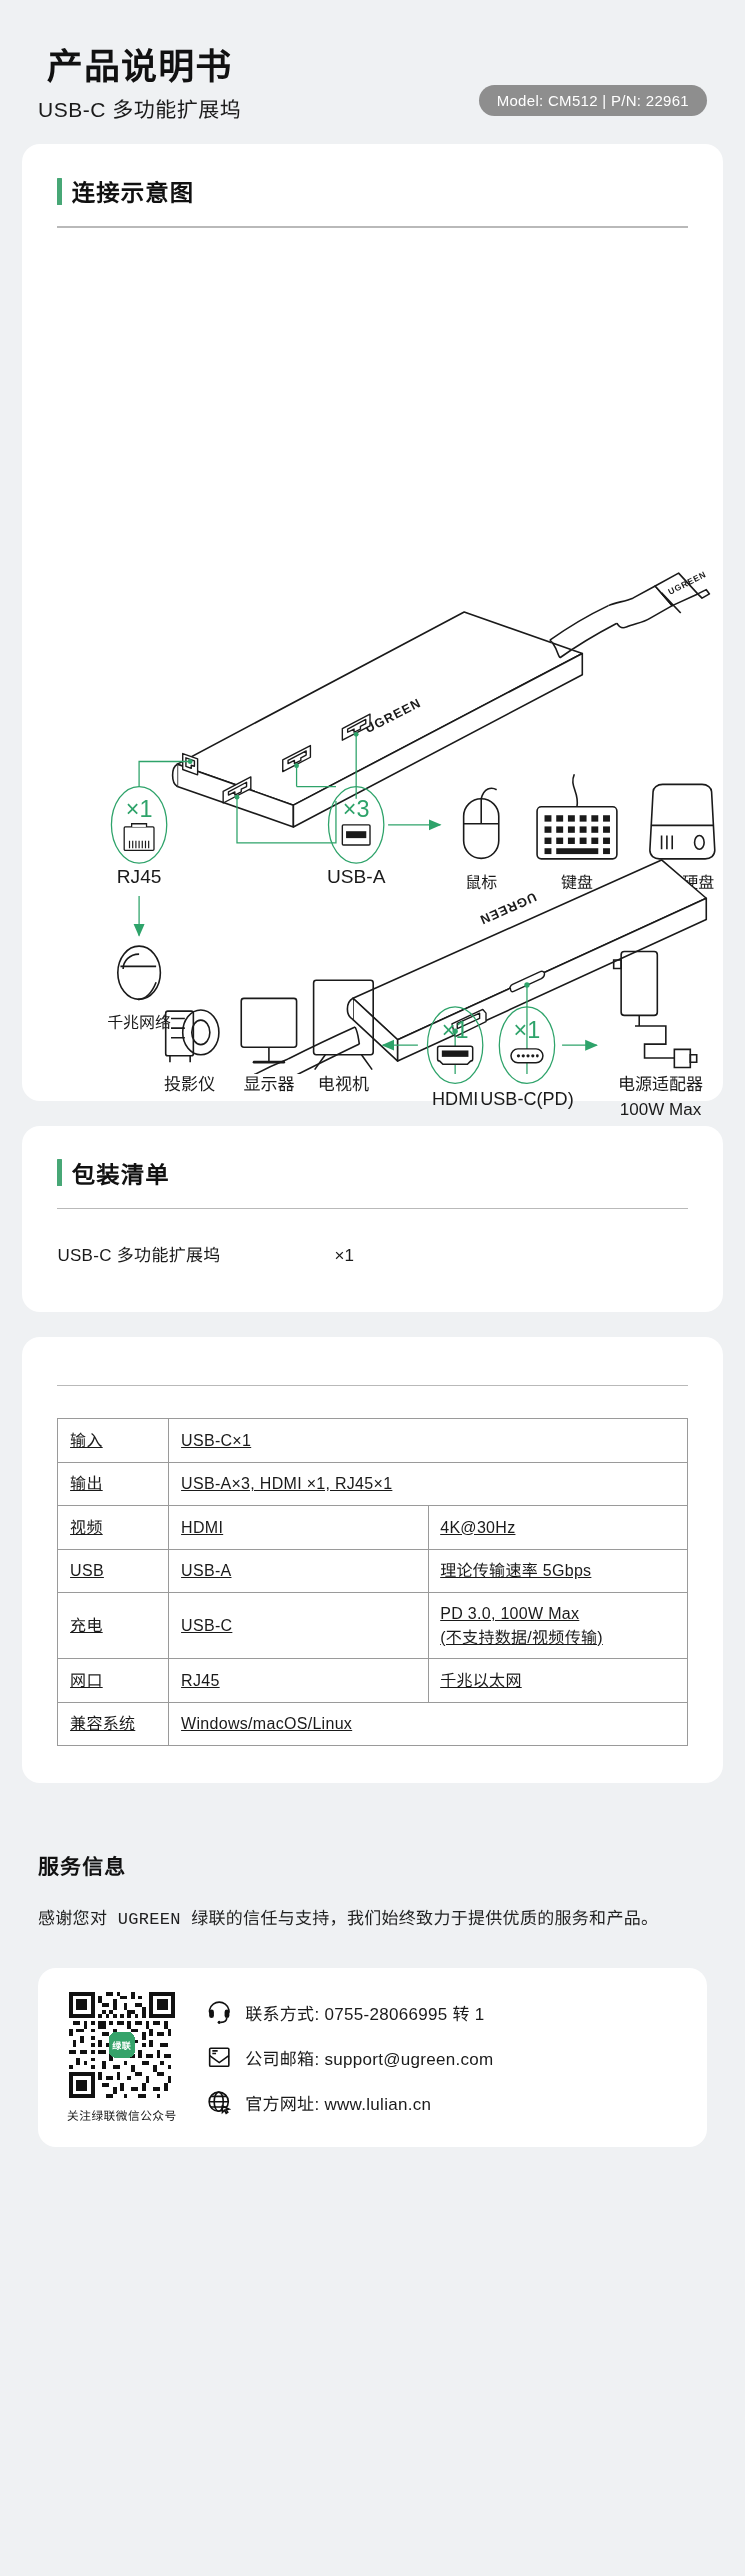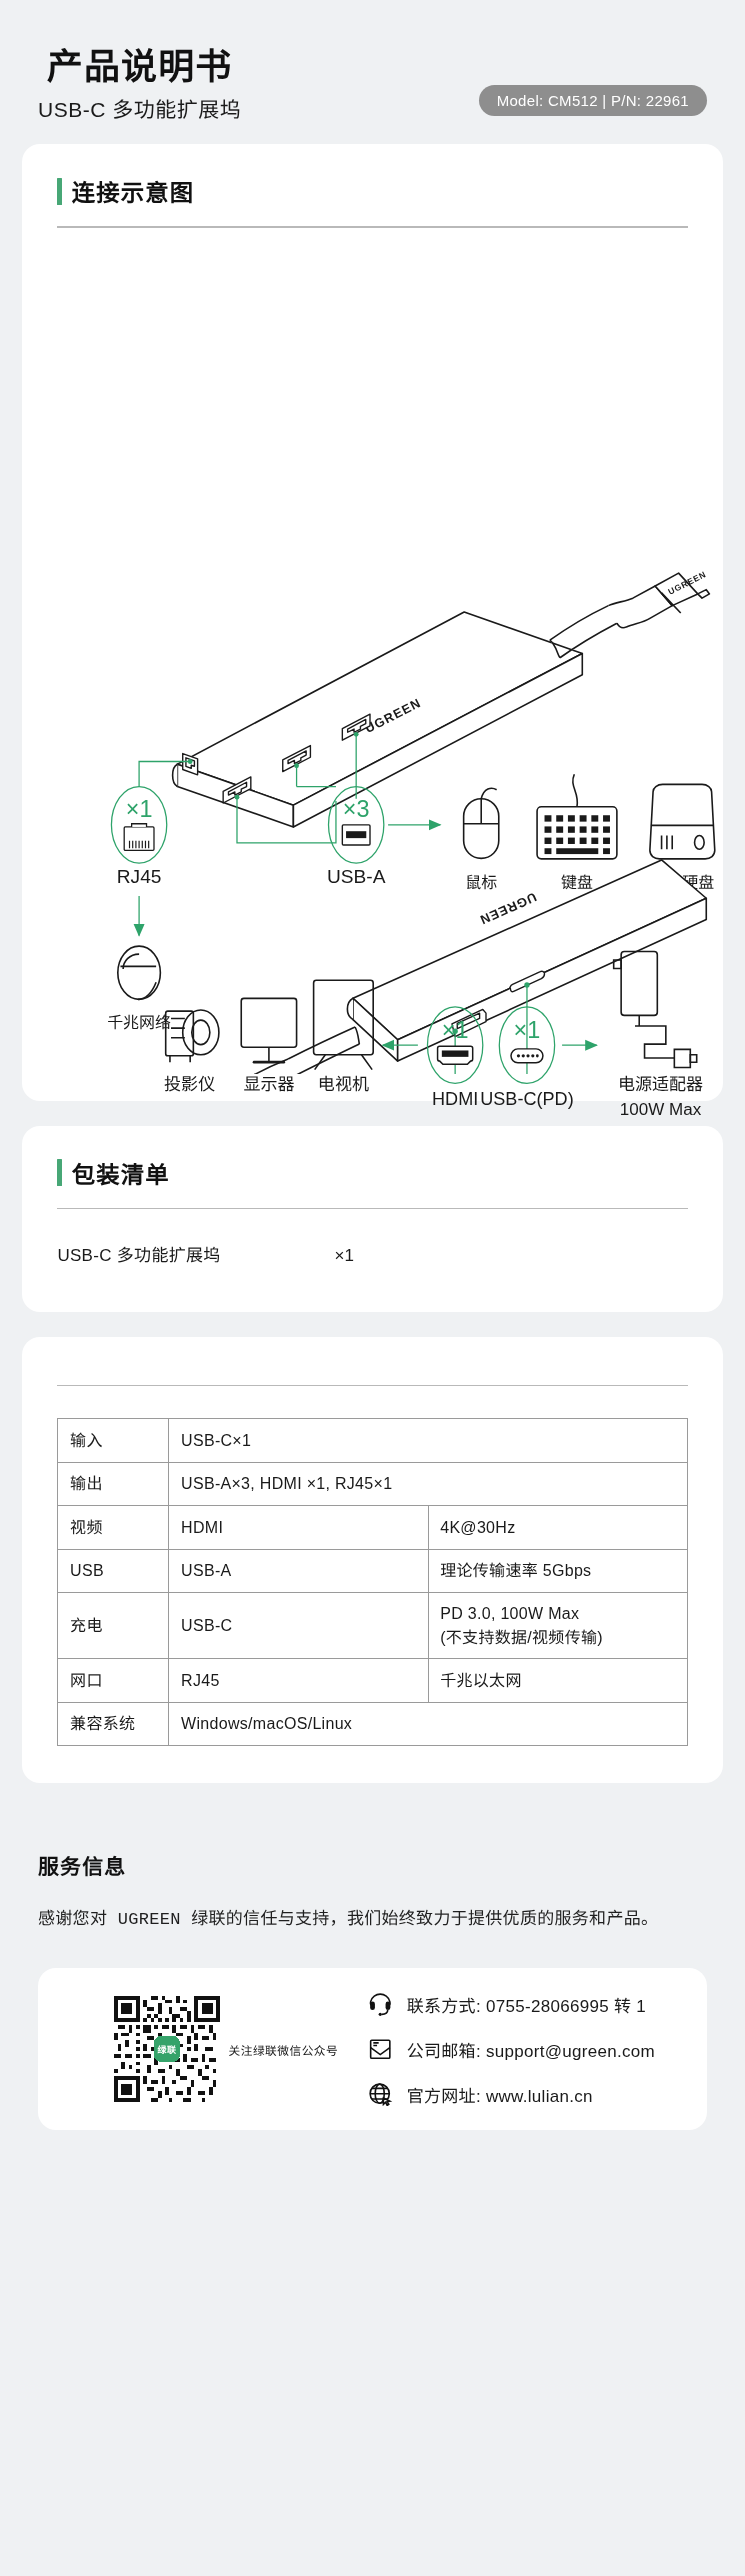--- a/index.html
+++ b/index.html
@@ -97,21 +97,21 @@
   
   .packing-body {
     padding: 32px 19px 19px 19px;
     display: flex;
     align-items: baseline;
   }
   .packing-name { font-size: 17px; width: 277px; letter-spacing: 0.3px; }
   .packing-qty  { font-size: 17px; letter-spacing: 0.3px; }
 
   
-  .spec-wrap { padding: 32px 19px 9.6px 19px; }
+  .spec-wrap { padding: 32px 19px 9.6px 19px; text-decoration: underline; }
   table.spec {
     width: 100%;
     border-collapse: collapse;
     table-layout: fixed;
   }
   table.spec td {
     border: 1.1px solid #9a9a9a;
     font-size: 16px;
     padding: 9.6px 11.7px;
     letter-spacing: 0.3px;
@@ -144,21 +144,21 @@
   
   .contact-card {
     background: #fff;
     border-radius: 18px;
     margin: 28px 38px 0 38px;
     padding: 23.4px 29px 23.4px 29px;
     display: flex;
     align-items: center;
     gap: 30px;
   }
-  .qr-block { display: flex; flex-direction: row; align-items: center; gap: 8.5px; margin-left: 47px; }
+  .qr-block { display: flex; flex-direction: column; align-items: center; gap: 8.5px; }
   .qr { position: relative; width: 106px; height: 106px; }
   .qr-caption { font-size: 11.7px; letter-spacing: 0.5px; color: #1a1a1a; white-space: nowrap; }
   .contact-lines { display: flex; flex-direction: column; gap: 20px; flex: 1; }
   .contact-row { display: flex; align-items: center; gap: 14px; }
   .contact-row .glyph { width: 24.5px; height: 24.5px; flex: 0 0 auto; }
   .contact-text { font-size: 17px; letter-spacing: 0.3px; white-space: nowrap; }
 </style>
 </head>
 <body>
 

